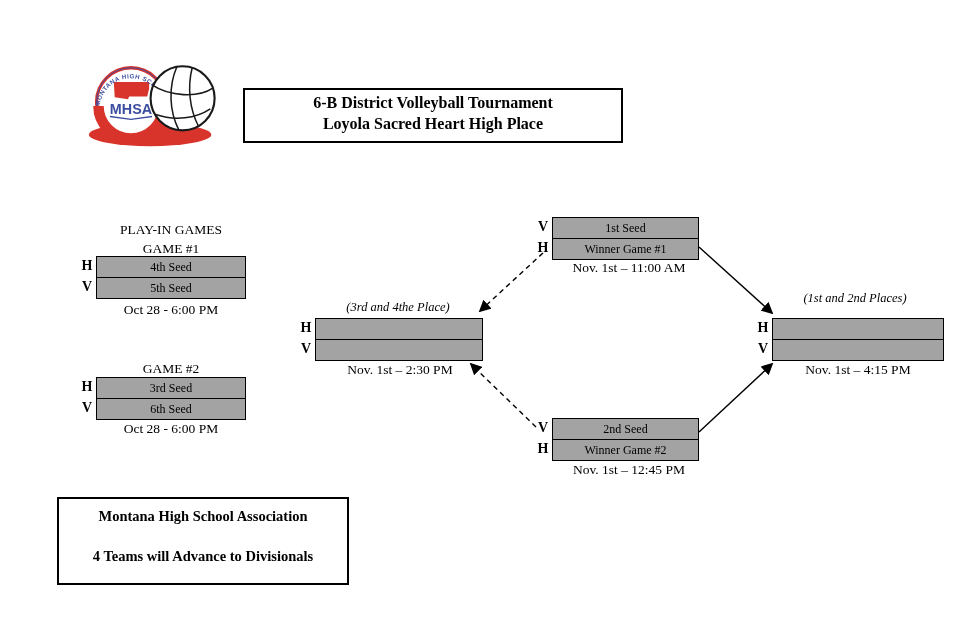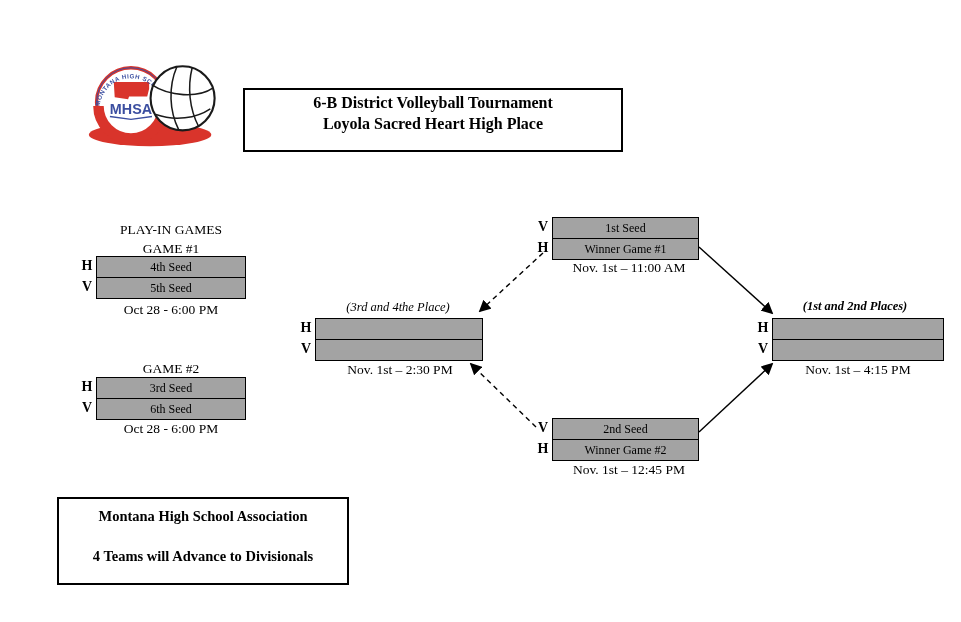--- a/index.html
+++ b/index.html
@@ -8,21 +8,21 @@
     font-family:"Liberation Serif","DejaVu Serif",serif;color:#000;overflow:hidden;
   }
   .abs{position:absolute;}
   .ctext{position:absolute;transform:translateX(-50%);white-space:nowrap;
          font-size:13.5px;text-align:center;}
   .caption{font-style:italic;font-size:12.5px;}
   
   .title-box{
     position:absolute;left:243px;top:88px;width:376px;
     border:2.5px solid #000;text-align:center;
-    font-weight:bold;font-size:16px;line-height:21px;padding:2px 0 16px 0;
+    font-weight:bold;font-size:16px;line-height:21px;padding:2px 0 7px 0;
   }
   
   .footer-box{
     position:absolute;left:25px;top:497px;width:288px;height:77px;
     border:2.5px solid #000;text-align:center;
     font-weight:bold;font-size:14.5px;line-height:21px;padding-top:7px;margin-left:32px;
   }
   .footer-gap{margin-top:19px;}
   
   .match{position:absolute;}
@@ -138,21 +138,21 @@
       <span class="side">V</span>
       <span class="slot w145">2nd Seed</span>
     </div>
     <div class="mrow">
       <span class="side">H</span>
       <span class="slot w145">Winner Game #2</span>
     </div>
   </div>
   <div class="ctext" style="left:629px;top:462px;">Nov. 1st – 12:45 PM</div>
 
-  <div class="ctext caption" style="left:855px;top:299px;font-weight:bold;">(1st and 2nd Places)</div>
+  <div class="ctext caption" style="left:855px;top:291px;">(1st and 2nd Places)</div>
   <div class="match" style="left:754px;top:318px;">
     <div class="mrow">
       <span class="side">H</span>
       <span class="slot w170"></span>
     </div>
     <div class="mrow">
       <span class="side">V</span>
       <span class="slot w170"></span>
     </div>
   </div>

